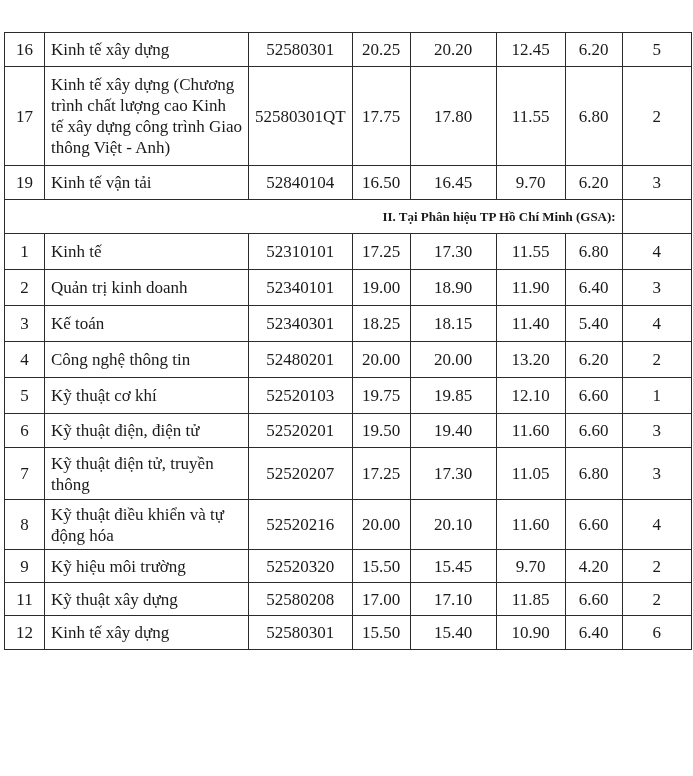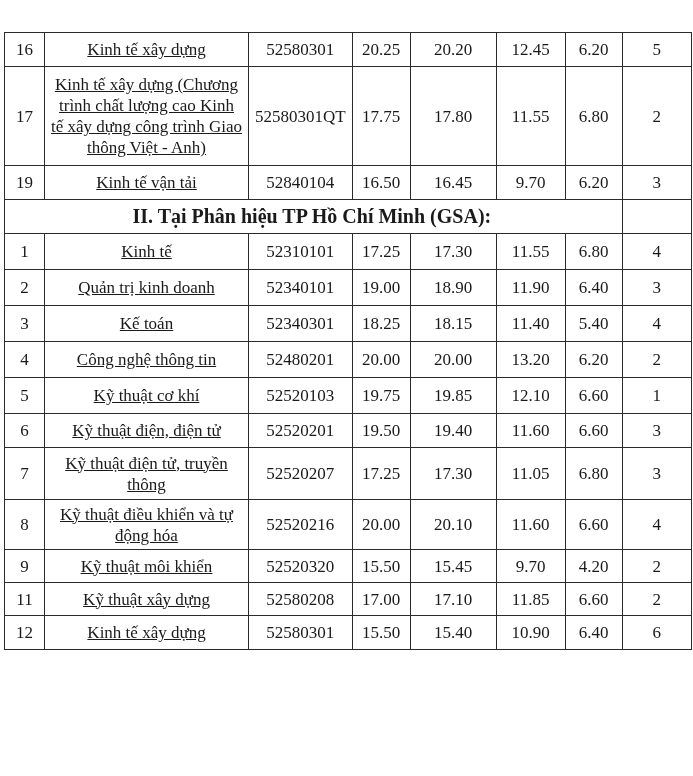--- a/index.html
+++ b/index.html
@@ -13,26 +13,26 @@
     table-layout: fixed;
   }
   td {
     border: 1.5px solid #2b2b2b;
     padding: 0 6px;
     vertical-align: middle;
     line-height: 21px;
     overflow: hidden;
   }
   td.c { text-align: center; }
-  td.name { text-align: center; padding-left: 6px; text-decoration: underline; }
+  td.name { text-align: left; padding-left: 6px; }
   td.section {
     font-weight: bold;
-    text-align: center;
+    text-align: right;
     padding-left: 3px;
-    font-size: 20px;
+    font-size: 13px;
   }
   col.no { width: 40px; }
   col.nm { width: 204px; }
   col.cd { width: 102px; }
   col.v1 { width: 58px; }
   col.v2 { width: 86px; }
   col.v3 { width: 69px; }
   col.v4 { width: 57px; }
   col.v5 { width: 69px; }
 </style>
@@ -174,21 +174,21 @@
     <td class="c">52520216</td>
     <td class="c">20.00</td>
     <td class="c">20.10</td>
     <td class="c">11.60</td>
     <td class="c">6.60</td>
     <td class="c">4</td>
   </tr>
 
   <tr style="height: 33px;">
     <td class="c">9</td>
-    <td class="name">Kỹ thuật môi khiển</td>
+    <td class="name">Kỹ hiệu môi trường</td>
     <td class="c">52520320</td>
     <td class="c">15.50</td>
     <td class="c">15.45</td>
     <td class="c">9.70</td>
     <td class="c">4.20</td>
     <td class="c">2</td>
   </tr>
 
 
   <tr style="height: 33px;">

